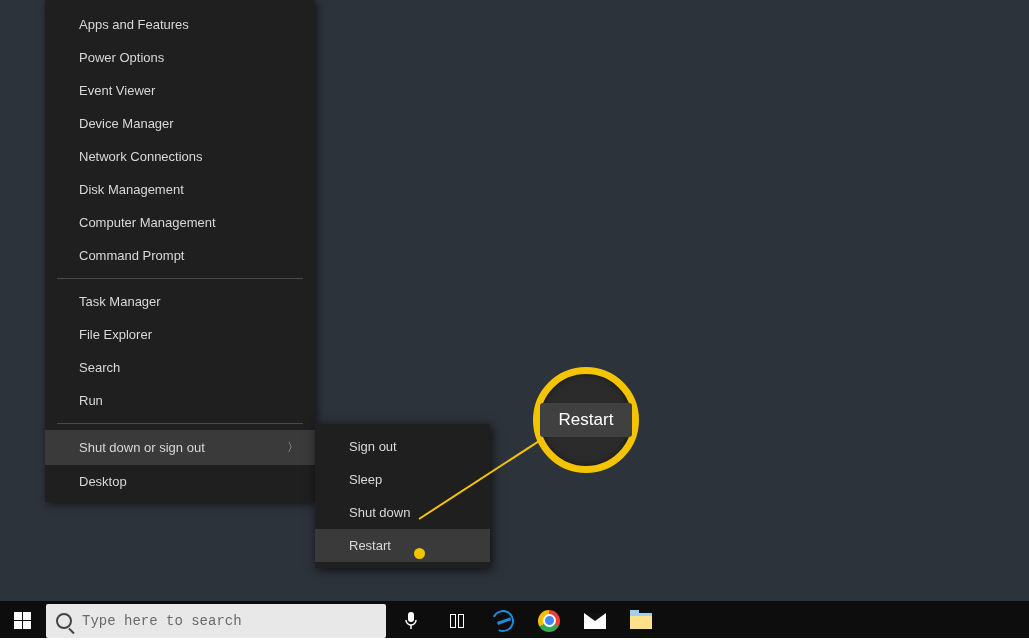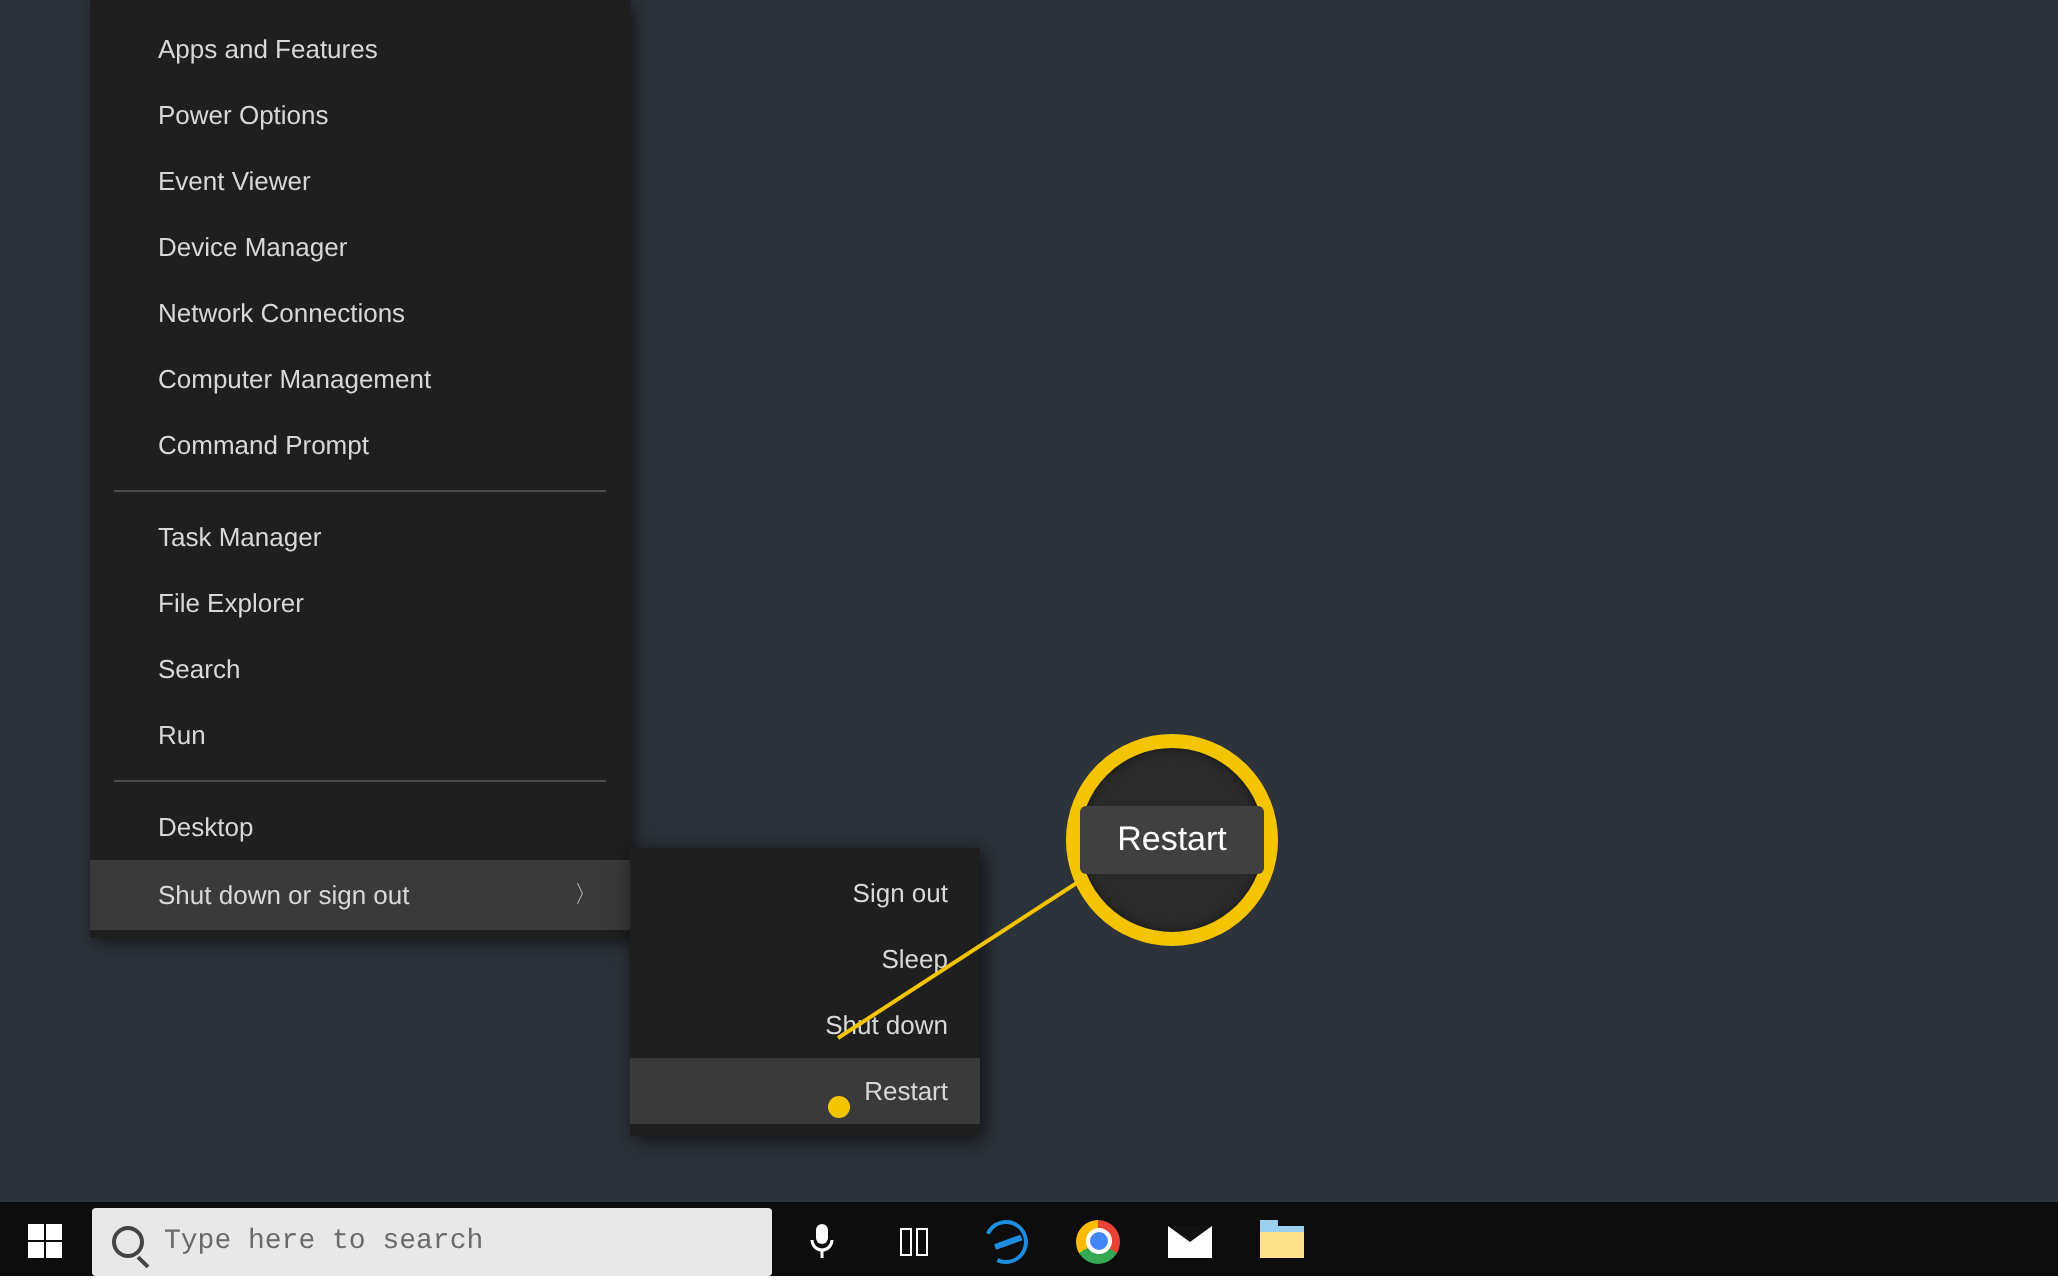--- a/index.html
+++ b/index.html
@@ -8,21 +8,20 @@
       height: 640px;
       background: #2d333b;
       font-family: 'Segoe UI', Tahoma, sans-serif;
       position: relative;
       overflow: hidden;
     }
     .desktop-area {
       position: absolute;
       top: 0; left: 0; right: 0; bottom: 39px;
       background: #2d333b;
-      text-align: right;
     }
     
     .winx-menu {
       position: absolute;
       left: 45px;
       top: 0;
       width: 270px;
       background: #1f1f1f;
       box-shadow: 2px 2px 8px rgba(0,0,0,0.6);
       padding: 8px 0 4px 0;
@@ -222,20 +221,23 @@
     <div class="winx-item">
         <span>Event Viewer</span>
       </div>
     <div class="winx-item">
         <span>Device Manager</span>
       </div>
     <div class="winx-item">
         <span>Network Connections</span>
       </div>
     <div class="winx-item">
+        <span>Disk Management</span>
+      </div>
+    <div class="winx-item">
         <span>Computer Management</span>
       </div>
     <div class="winx-item">
         <span>Command Prompt</span>
       </div>
 
     <div class="winx-sep"></div>
 
     <div class="winx-item">
         <span>Task Manager</span>
@@ -245,27 +247,27 @@
       </div>
     <div class="winx-item">
         <span>Search</span>
       </div>
     <div class="winx-item">
         <span>Run</span>
       </div>
 
     <div class="winx-sep"></div>
 
-    <div class="winx-item">
-        <span>Desktop</span>
-      </div>
     <div class="winx-item highlight">
       <span>Shut down or sign out</span>
       <span class="chevron">〉</span>
     </div>
+    <div class="winx-item">
+        <span>Desktop</span>
+      </div>
   </div>
 
   <div class="submenu">
     <div class="submenu-item"><span>Sign out</span></div>
     <div class="submenu-item"><span>Sleep</span></div>
     <div class="submenu-item"><span>Shut down</span></div>
     <div class="submenu-item highlight"><span>Restart</span></div>
   </div>
 
   <div class="callout-dot"></div>

